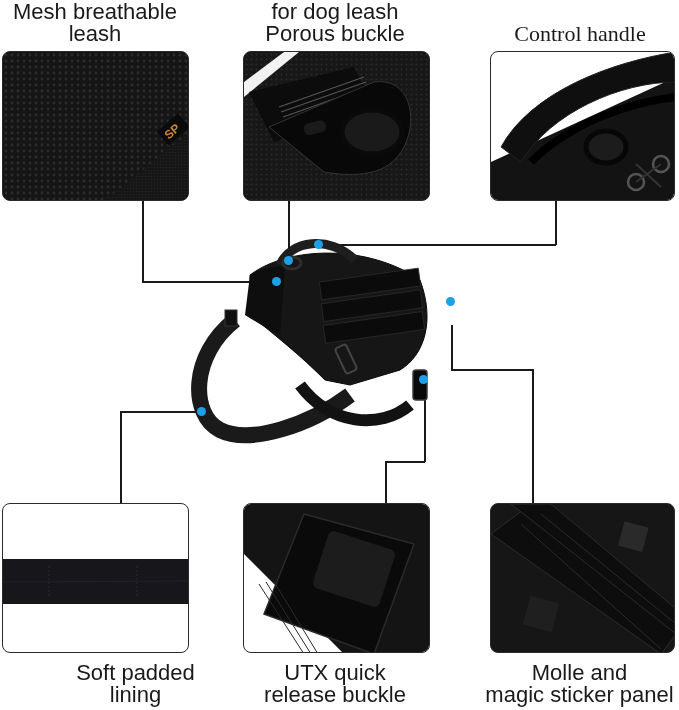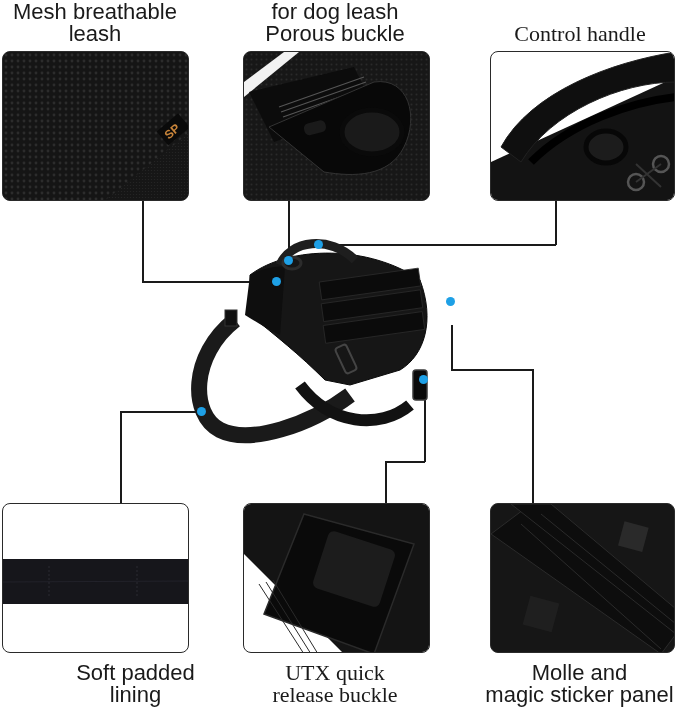--- a/index.html
+++ b/index.html
@@ -169,20 +169,20 @@
     </g>
     <rect x="130" y="20" width="25" height="25" fill="#2a2a2a" transform="rotate(15 142 32)"></rect>
     <rect x="35" y="95" width="30" height="30" fill="#1f1f1f" transform="rotate(15 50 110)"></rect>
   </svg>
 </div>
 
 <div class="label" style="left:16px;top:662px;width:175px;padding-left:32px;">
   <div>Soft padded</div>
   <div>lining</div>
 </div>
-<div class="label" style="left:240px;top:662px;width:190px;font-family:Liberation Serif, serif;">
+<div class="label" style="left:240px;top:662px;width:190px;">
   <div>UTX quick</div>
   <div>release buckle</div>
 </div>
 <div class="label" style="left:480px;top:662px;width:199px;">
   <div>Molle and</div>
   <div>magic sticker panel</div>
 </div>
 
 </body></html>

